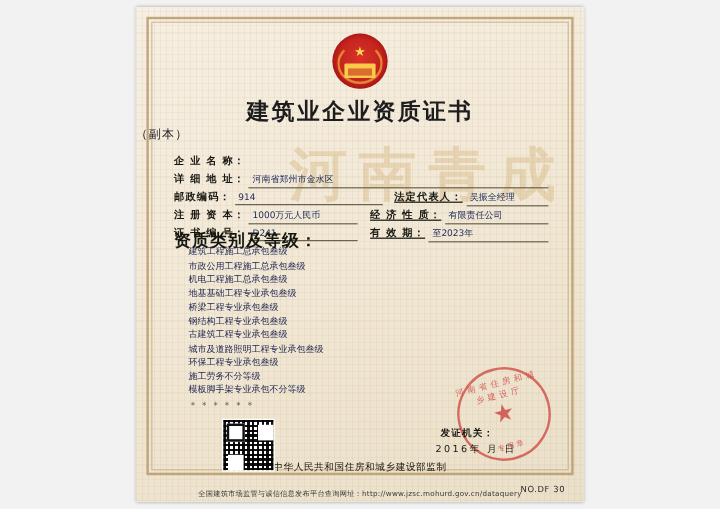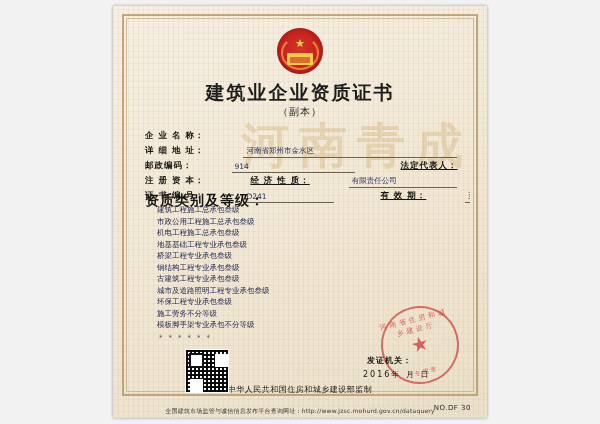--- a/index.html
+++ b/index.html
@@ -112,21 +112,21 @@
     font-size: 19px;
     font-weight: bold;
     letter-spacing: 2px;
     color: #1d1d1d;
   }
   .subtitle {
     position: absolute;
     top: 99px;
     left: 0;
     width: 100%;
-    text-align: center;
+    text-align: left;
     font-size: 10px;
     color: #222;
     letter-spacing: 1px;
   }
 
   
   .watermark {
     position: absolute;
     left: 20px;
     top: 108px;
@@ -146,22 +146,21 @@
     left: 32px;
     top: 122px;
     width: 312px;
     font-size: 8.5px;
     color: #15160f;
   }
   .row {
     position: relative;
     height: 15px;
     display: flex;
-    align-items: flex-end;
-    gap: 36px;
+    align-items: center;
   }
   .lbl {
     font-size: 8.5px;
     font-weight: bold;
     letter-spacing: 1px;
     white-space: nowrap;
     padding-bottom: 1px;
   }
   .val {
     flex: 1;
@@ -342,20 +341,21 @@
         <span class="val">河南省郑州市金水区</span>
       </div>
       <div class="row">
         <span class="lbl">邮政编码：</span>
         <span class="val narrow">914</span>
         <span class="lbl gap">法定代表人：</span>
         <span class="val">吴振全经理</span>
       </div>
       <div class="row">
         <span class="lbl">注 册 资 本：</span>
+        <span class="val mid">1000万元人民币</span>
         <span class="lbl gap">经 济 性 质：</span>
         <span class="val">有限责任公司</span>
       </div>
       <div class="row">
         <span class="lbl">证 书 编 号：</span>
         <span class="val mid">D241</span>
         <span class="lbl gap">有 效 期：</span>
         <span class="val">至2023年</span>
       </div>
     </div>

